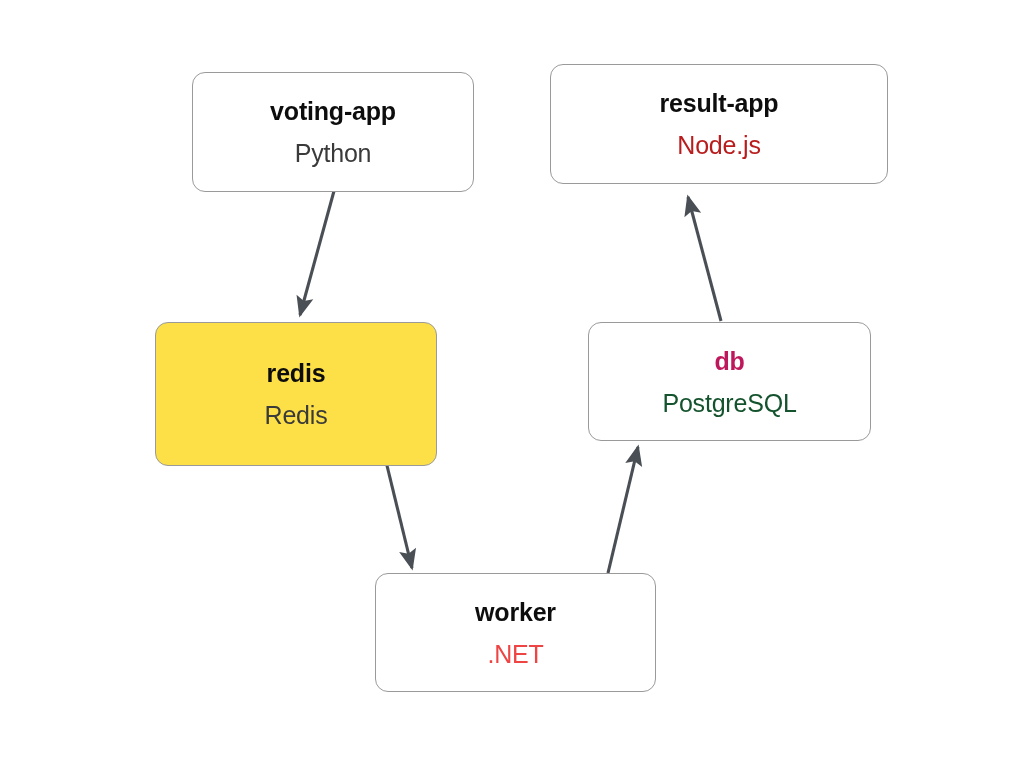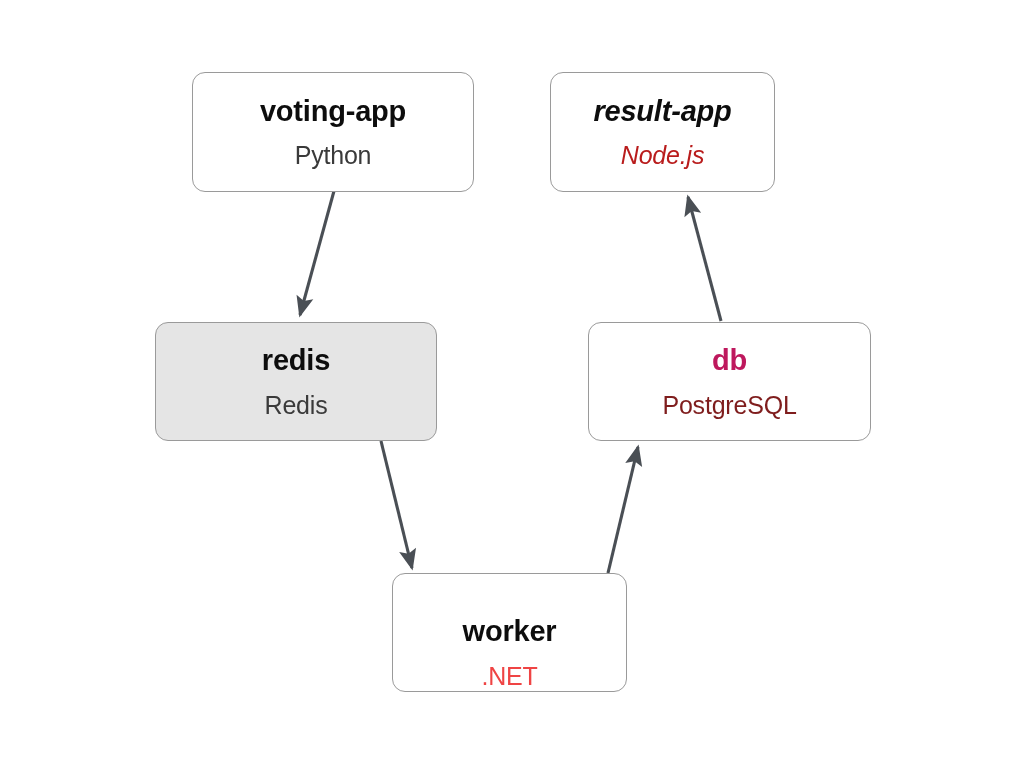--- a/index.html
+++ b/index.html
@@ -33,21 +33,21 @@
     border: 1.6px solid #9a9a9a;
     border-radius: 13px;
     background: #ffffff;
     display: flex;
     flex-direction: column;
     align-items: center;
     justify-content: center;
     line-height: 1.2;
   }
   .node-title {
-    font-size: 29px;
+    font-size: 25px;
     font-weight: bold;
     color: #0d0d0d;
     letter-spacing: -0.2px;
     white-space: nowrap;
   }
   .node-subtitle {
     font-size: 25px;
     font-weight: normal;
     color: #3a3a3a;
     letter-spacing: -0.2px;
@@ -74,33 +74,33 @@
     <line x1="608" y1="573" x2="638" y2="447" stroke="#4a4f55" stroke-width="3.1" marker-end="url(#arrow-head)"></line>
 
     <line x1="721" y1="321" x2="688" y2="197" stroke="#4a4f55" stroke-width="3.1" marker-end="url(#arrow-head)"></line>
   </svg>
 
   <div class="node" id="node-voting-app" style="left: 192px; top: 72px; width: 282px; height: 120px; border-color: rgb(154, 154, 154); background: rgb(255, 255, 255);">
     <div class="node-title" style="color: rgb(13, 13, 13);">voting-app</div>
     <div class="node-subtitle" style="color: rgb(58, 58, 58);">Python</div>
   </div>
 
-  <div class="node" id="node-result-app" style="left: 550px; top: 72px; width: 225px; height: 120px; border-color: rgb(154, 154, 154); background: rgb(255, 255, 255); font-style: italic;">
+  <div class="node" id="node-result-app" style="left: 550px; top: 64px; width: 338px; height: 120px; border-color: rgb(154, 154, 154); background: rgb(255, 255, 255);">
     <div class="node-title" style="color: rgb(13, 13, 13);">result-app</div>
     <div class="node-subtitle" style="color: #b91c1c;">Node.js</div>
   </div>
 
-  <div class="node" id="node-redis" style="left: 155px; top: 322px; width: 282px; height: 119px; border-color: rgb(154, 154, 154); background: #e5e5e5;">
+  <div class="node" id="node-redis" style="left: 155px; top: 322px; width: 282px; height: 144px; border-color: rgb(154, 154, 154); background: #fde047;">
     <div class="node-title" style="color: rgb(13, 13, 13);">redis</div>
     <div class="node-subtitle" style="color: rgb(58, 58, 58);">Redis</div>
   </div>
 
   <div class="node" id="node-db" style="left: 588px; top: 322px; width: 283px; height: 119px; border-color: rgb(154, 154, 154); background: rgb(255, 255, 255);">
     <div class="node-title" style="color: #be185d;">db</div>
-    <div class="node-subtitle" style="color: #7f1d1d;">PostgreSQL</div>
+    <div class="node-subtitle" style="color: #14532d;">PostgreSQL</div>
   </div>
 
-  <div class="node" id="node-worker" style="left: 392px; top: 573px; width: 235px; height: 119px; border-color: rgb(154, 154, 154); background: rgb(255, 255, 255); justify-content: flex-end;">
+  <div class="node" id="node-worker" style="left: 375px; top: 573px; width: 281px; height: 119px; border-color: rgb(154, 154, 154); background: rgb(255, 255, 255);">
     <div class="node-title" style="color: rgb(13, 13, 13);">worker</div>
     <div class="node-subtitle" style="color: #ef4444;">.NET</div>
   </div>
 
 </div>
 
 </body></html>

